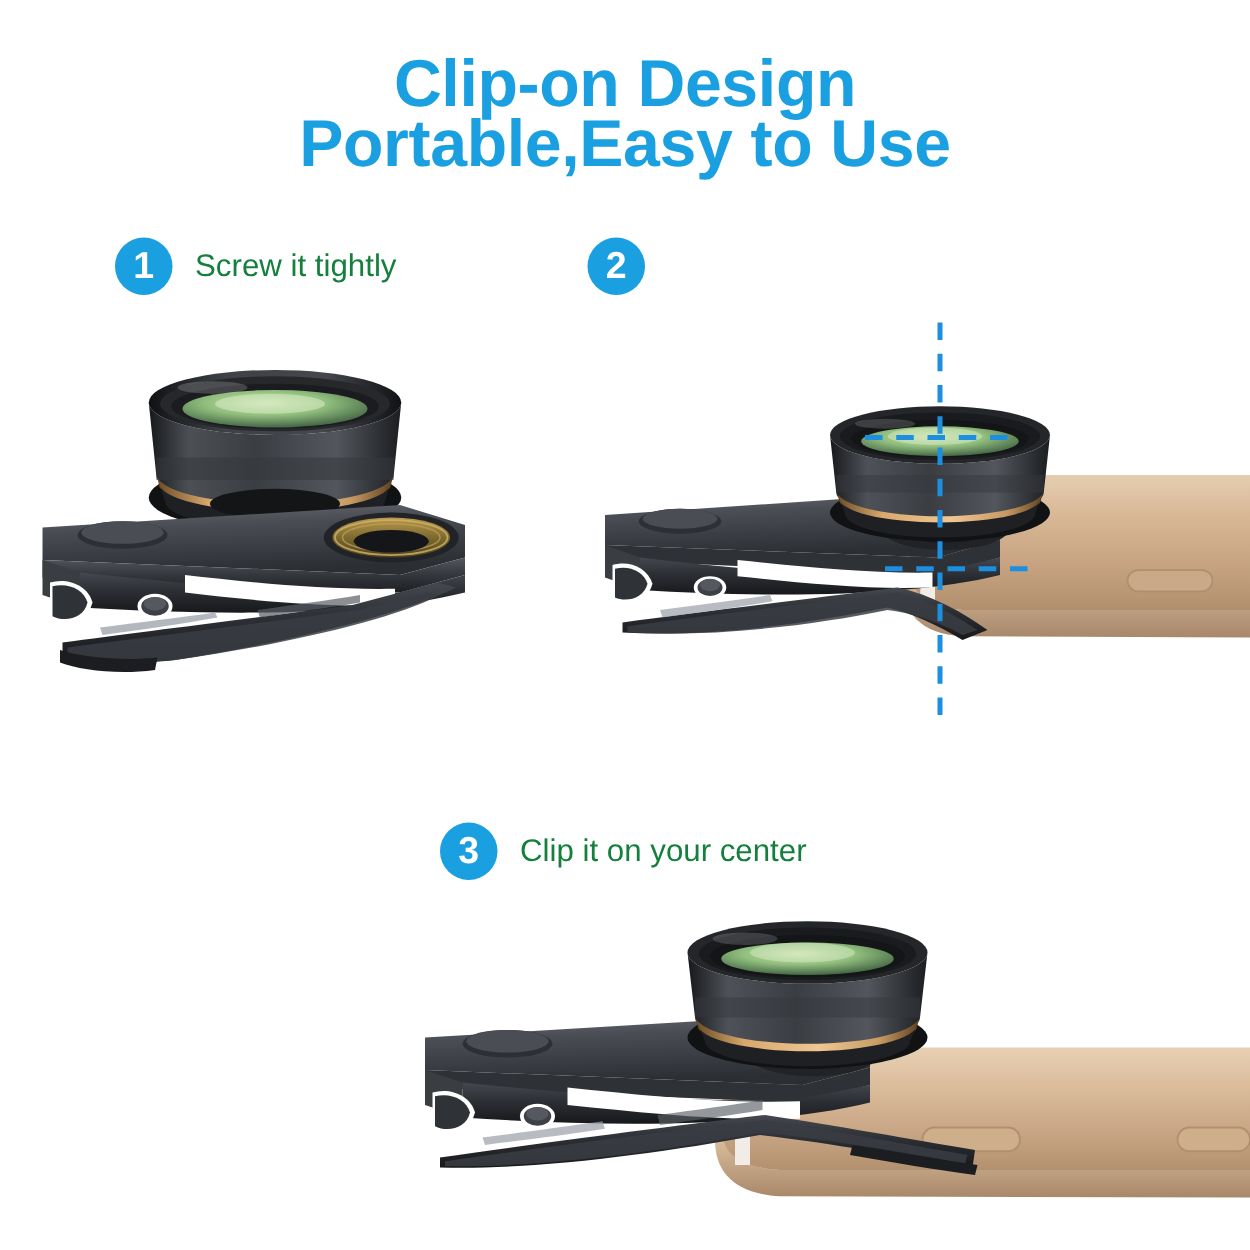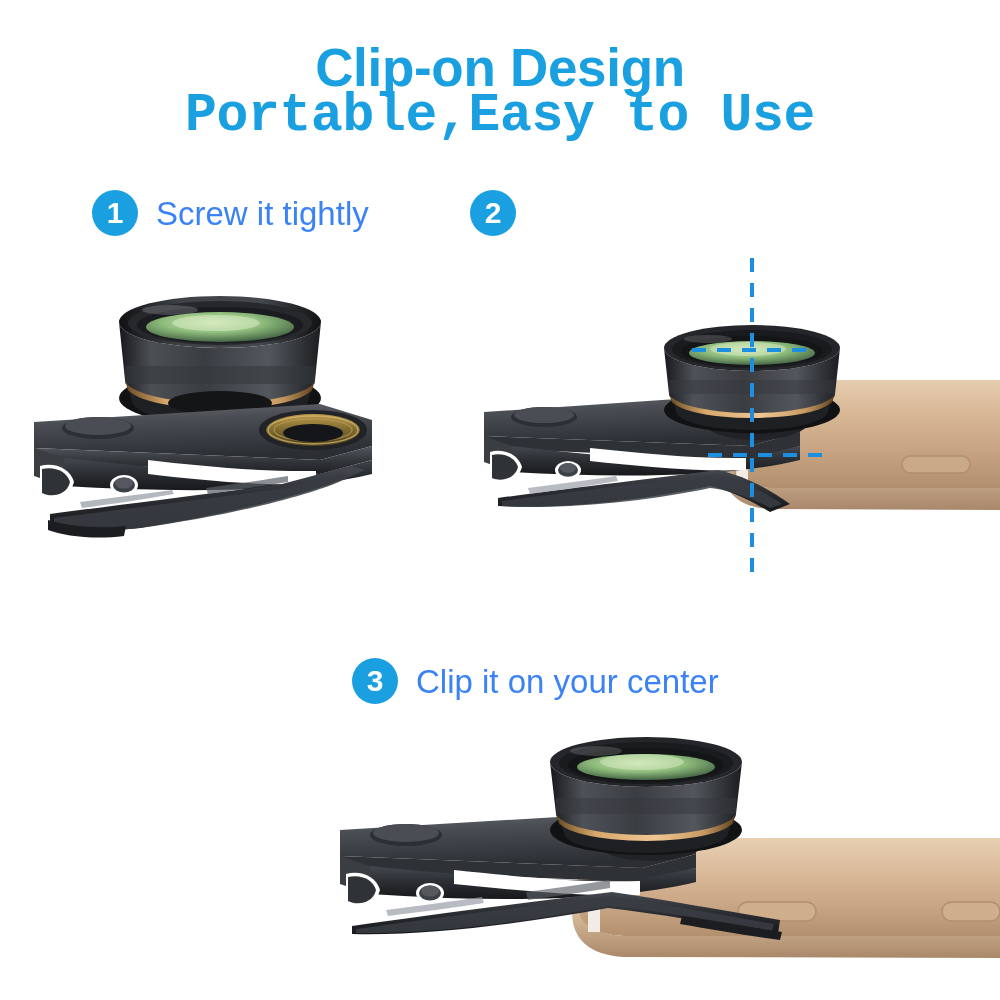--- a/index.html
+++ b/index.html
@@ -9,32 +9,32 @@
     overflow:hidden;position:relative;
   }
   .page{position:relative;width:1000px;height:1000px;background:#fff;}
 
   
   .headline{
     position:absolute;left:0;top:44px;width:1000px;text-align:center;
     color:#1aa0e0;font-weight:bold;font-size:53px;line-height:48px;
     letter-spacing:-0.3px;
   }
-  .headline .l2{display:block;font-family:Liberation Mono, monospace;}
+  .headline .l2{display:block;}
 
   
   .step-head{position:absolute;display:flex;align-items:center;}
   .badge{
     width:46px;height:46px;border-radius:50%;background:#1aa0e0;
     color:#fff;font-weight:bold;font-size:30px;
     display:flex;align-items:center;justify-content:center;
     flex:0 0 auto;line-height:1;
   }
   .step-label{
-    margin-left:18px;color:#3b82f6;font-size:33px;white-space:nowrap;
+    margin-left:18px;color:#15803d;font-size:25px;white-space:nowrap;
     line-height:1;
   }
   #step1-head{left:92px;top:190px;}
   #step2-head{left:470px;top:190px;}
   #step3-head{left:352px;top:658px;}
 
   
   .panel{position:absolute;}
   #panel1{left:20px;top:270px;width:400px;height:310px;}
   #panel2{left:470px;top:250px;width:530px;height:330px;}

